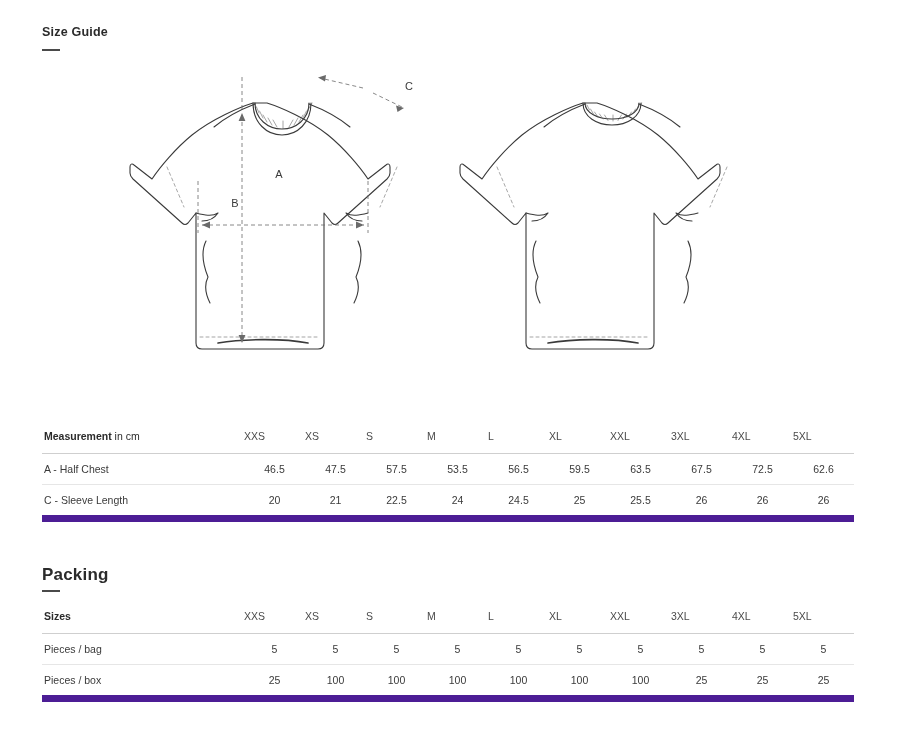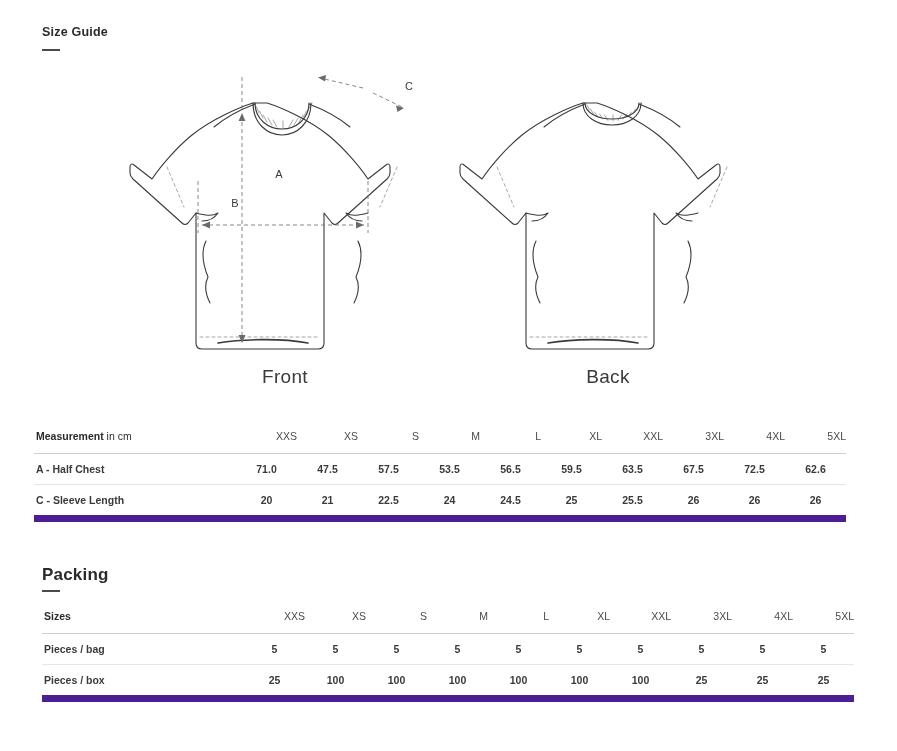--- a/index.html
+++ b/index.html
@@ -64,55 +64,54 @@
   #front-caption { left: 120px; }
   #back-caption { left: 443px; }
 
   
   table {
     position: absolute;
     border-collapse: collapse;
     font-size: 10.5px;
     color: #3a3a3a;
   }
-  #measurement-table { left: 34px; top: 425px; width: 812px; }
+  #measurement-table { left: 42px; top: 425px; width: 812px; }
   #packing-table { left: 42px; top: 605px; width: 812px; }
 
   table th, table td {
     padding: 0;
     height: 22px;
     font-weight: normal;
     vertical-align: middle;
   }
   thead th {
     border-bottom: 1px solid #cfcfcf;
     padding-bottom: 6px;
     font-size: 10.5px;
   }
   tbody td {
     border-bottom: 1px solid #e6e6e6;
     height: 22px;
     padding: 4px 0;
-    font-weight: bold;
   }
   tbody tr:last-child td {
     border-bottom: 7px solid #4c1d95;
   }
   .col-label {
     text-align: left;
     width: 200px;
     padding-left: 2px !important;
   }
   .col-val {
     text-align: center;
     width: 61px;
   }
   .hdr-label { font-weight: bold; color: #2b2b2b; }
   .hdr-label .light { font-weight: normal; }
-  .hdr-size { text-align: right; color: #4a4a4a; }
+  .hdr-size { text-align: left; color: #4a4a4a; }
 </style>
 </head>
 <body>
 
 <div class="page">
 
   <div class="section-title" id="size-guide-title">Size Guide</div>
   <div class="rule" id="size-guide-rule"></div>
 
   <div class="shirt-wrap" id="front-shirt">
@@ -208,22 +207,20 @@
         <path d="M84 186 C78 198 82 212 86 222 C82 230 84 240 88 248" transform="translate(2,0)"></path>
         <path d="M236 186 C242 198 238 212 234 222 C238 230 236 240 232 248" transform="translate(2,0)"></path>
         <g stroke-dasharray="3 3" stroke-width="0.6" stroke="#6a6a6a">
           <path d="M78 282 L198 282" transform="translate(2,0)"></path>
         </g>
         <path d="M96 288 C120 284 160 283 186 288" stroke-width="1.6" transform="translate(2,0)"></path>
       </g>
     </svg>
   </div>
 
-  <div class="shirt-caption" id="front-caption">Front</div>
-  <div class="shirt-caption" id="back-caption">Back</div>
 
   <table id="measurement-table">
     <thead>
       <tr>
         <th class="col-label hdr-label">
           <span>Measurement</span><span class="light"> in cm</span>
         </th>
         <th class="col-val hdr-size">XXS</th>
         <th class="col-val hdr-size">XS</th>
         <th class="col-val hdr-size">S</th>
@@ -232,21 +229,21 @@
         <th class="col-val hdr-size">XL</th>
         <th class="col-val hdr-size">XXL</th>
         <th class="col-val hdr-size">3XL</th>
         <th class="col-val hdr-size">4XL</th>
         <th class="col-val hdr-size">5XL</th>
       </tr>
     </thead>
     <tbody>
       <tr>
         <td class="col-label">A - Half Chest</td>
-        <td class="col-val">71.0</td>
+        <td class="col-val">46.5</td>
         <td class="col-val">47.5</td>
         <td class="col-val">57.5</td>
         <td class="col-val">53.5</td>
         <td class="col-val">56.5</td>
         <td class="col-val">59.5</td>
         <td class="col-val">63.5</td>
         <td class="col-val">67.5</td>
         <td class="col-val">72.5</td>
         <td class="col-val">62.6</td>
       </tr>

